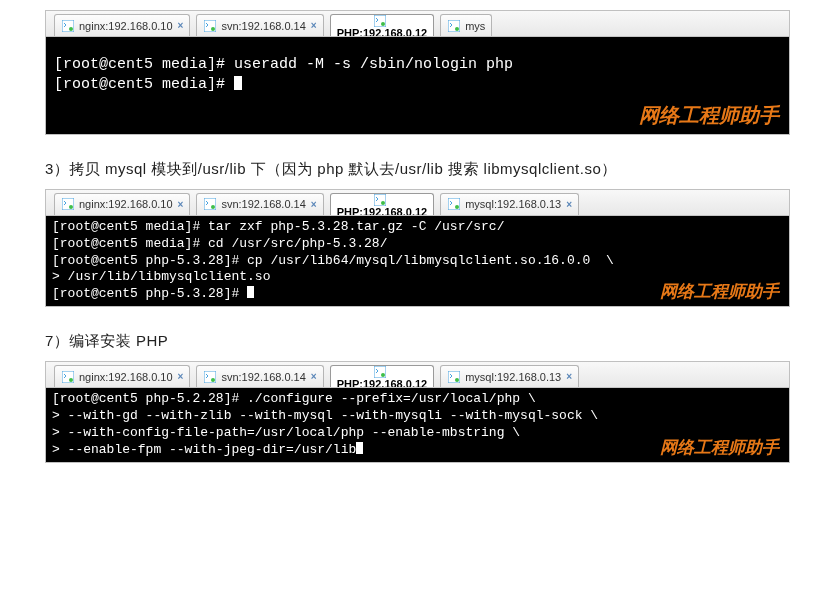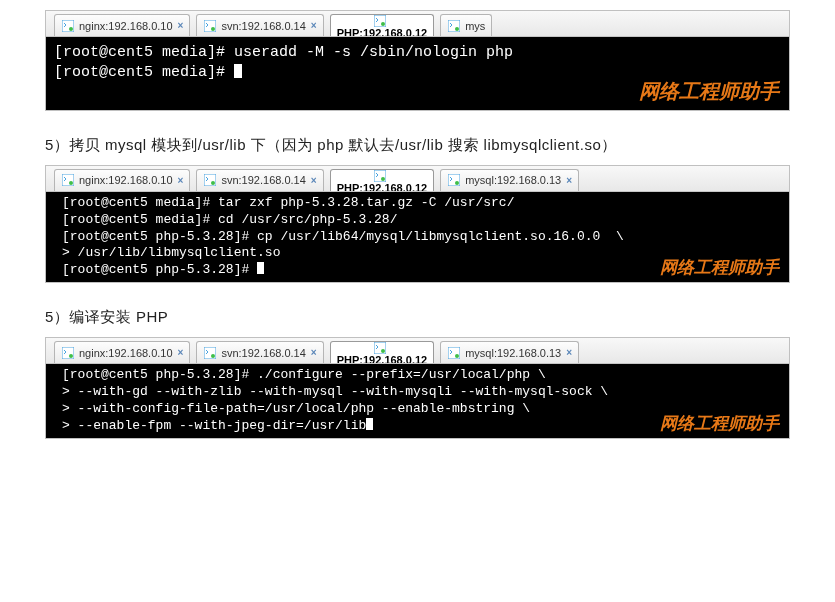--- a/index.html
+++ b/index.html
@@ -5,22 +5,22 @@
     * { margin: 0; padding: 0; box-sizing: border-box; }
     body { font-family: "Microsoft YaHei", Arial, sans-serif; background: #fff; width: 835px; padding: 10px 45px; font-size: 13px; }
     .section { margin-bottom: 25px; }
     .section-title { font-size: 15px; color: #222; margin-bottom: 10px; letter-spacing: 0.5px; }
     .window { border: 1px solid #c0c0c0; background: #fff; }
     .tabbar { background: linear-gradient(#f8f8f8,#e8e8e8); border-bottom: 1px solid #c5c5c5; display: flex; height: 26px; padding-left: 8px; padding-top: 4px; align-items: flex-end; }
     .tab { display: inline-flex; align-items: center; height: 22px; border: 1px solid #b5b5b5; border-bottom: none; border-radius: 3px 3px 0 0; background: linear-gradient(#fdfdfd,#ebebeb); margin-right: 6px; padding: 0 6px; font-size: 11px; color: #333; cursor: pointer; max-width: 170px; white-space: nowrap; overflow: hidden; }
     .tab.active { background: #fff; font-weight: bold; color: #000; border-color: #9a9a9a; position: relative; z-index: 2; flex-direction: column; }
     .tab .icon-wrap { width: 14px; height: 14px; margin-right: 4px; display: inline-flex; align-items: center; justify-content: center; }
     .tab .close { margin-left: 5px; color: #5a86b8; font-weight: bold; font-size: 10px; }
-    .terminal { background: #000; color: #fff; font-family: "Consolas","Courier New",monospace; font-size: 15px; line-height: 1.35; padding: 6px 8px; white-space: pre; overflow: hidden; position: relative; }
-    .terminal.small { font-size: 13px; line-height: 1.3; padding: 3px 16px; }
+    .terminal { background: #000; color: #fff; font-family: "Consolas","Courier New",monospace; font-size: 15px; line-height: 1.35; padding: 18px 8px; white-space: pre; overflow: hidden; position: relative; }
+    .terminal.small { font-size: 13px; line-height: 1.3; padding: 3px 6px; }
     .cursor { display:inline-block; width:8px; height:14px; background:#fff; vertical-align: -2px; }
     .cursor.sm { width:7px; height:12px; vertical-align:-1px; }
     .watermark { position:absolute; right:10px; bottom:4px; font-family: Liberation Mono, monospace; color:#e77817; font-size: 20px; font-style: italic; font-weight: 600; pointer-events:none; }
     .watermark.sm { font-size: 17px; bottom: 2px; }
   </style>
 </head>
 <body>
 
 <div class="section">
   <div class="window">
@@ -70,21 +70,21 @@
       </div>
     </div>
     <div class="terminal"><span>[root@cent5 media]# useradd -M -s /sbin/nologin php</span>
 <span>[root@cent5 media]# </span><span class="cursor"></span>
 
 <span class="watermark">网络工程师助手</span></div>
   </div>
 </div>
 
 <div class="section">
-  <div class="section-title">5）拷贝 mysql 模块到/usr/lib 下（因为 php 默认去/usr/lib 搜索 libmysqlclient.so）</div>
+  <div class="section-title">3）拷贝 mysql 模块到/usr/lib 下（因为 php 默认去/usr/lib 搜索 libmysqlclient.so）</div>
   <div class="window">
     <div class="tabbar">
       <div class="tab">
         <span class="icon-wrap">
             <svg width="12" height="12" viewBox="0 0 12 12">
               <rect x="0" y="0" width="12" height="12" rx="1" fill="#fff" stroke="#4aa3df" stroke-width="1"></rect>
               <path d="M2 3 L4 5 L2 7" stroke="#4aa3df" stroke-width="1" fill="none"></path>
               <circle cx="9" cy="9" r="2" fill="#3fbf4a"></circle>
             </svg>
           </span>
@@ -127,21 +127,21 @@
     </div>
     <div class="terminal small"><span>[root@cent5 media]# tar zxf php-5.3.28.tar.gz -C /usr/src/</span>
 <span>[root@cent5 media]# cd /usr/src/php-5.3.28/</span>
 <span>[root@cent5 php-5.3.28]# cp /usr/lib64/mysql/libmysqlclient.so.16.0.0  \</span>
 <span>&gt; /usr/lib/libmysqlclient.so</span>
 <span>[root@cent5 php-5.3.28]# </span><span class="cursor sm"></span><span class="watermark sm">网络工程师助手</span></div>
   </div>
 </div>
 
 <div class="section">
-  <div class="section-title">5）编译安装 PHP</div>
+  <div class="section-title">7）编译安装 PHP</div>
   <div class="window">
     <div class="tabbar">
       <div class="tab">
         <span class="icon-wrap">
             <svg width="12" height="12" viewBox="0 0 12 12">
               <rect x="0" y="0" width="12" height="12" rx="1" fill="#fff" stroke="#4aa3df" stroke-width="1"></rect>
               <path d="M2 3 L4 5 L2 7" stroke="#4aa3df" stroke-width="1" fill="none"></path>
               <circle cx="9" cy="9" r="2" fill="#3fbf4a"></circle>
             </svg>
           </span>
@@ -175,19 +175,19 @@
             <svg width="12" height="12" viewBox="0 0 12 12">
               <rect x="0" y="0" width="12" height="12" rx="1" fill="#fff" stroke="#4aa3df" stroke-width="1"></rect>
               <path d="M2 3 L4 5 L2 7" stroke="#4aa3df" stroke-width="1" fill="none"></path>
               <circle cx="9" cy="9" r="2" fill="#3fbf4a"></circle>
             </svg>
           </span>
         <span>mysql:192.168.0.13</span>
         <span class="close">×</span>
       </div>
     </div>
-    <div class="terminal small"><span>[root@cent5 php-5.3.28]# ./configure --prefix=/usr/local/php \</span>
+    <div class="terminal small"><span>[root@cent5 php-5.2.28]# ./configure --prefix=/usr/local/php \</span>
 <span>&gt; --with-gd --with-zlib --with-mysql --with-mysqli --with-mysql-sock \</span>
 <span>&gt; --with-config-file-path=/usr/local/php --enable-mbstring \</span>
 <span>&gt; --enable-fpm --with-jpeg-dir=/usr/lib</span><span class="cursor sm"></span>
 <span class="watermark sm">网络工程师助手</span></div>
   </div>
 </div>
 
 </body></html>

